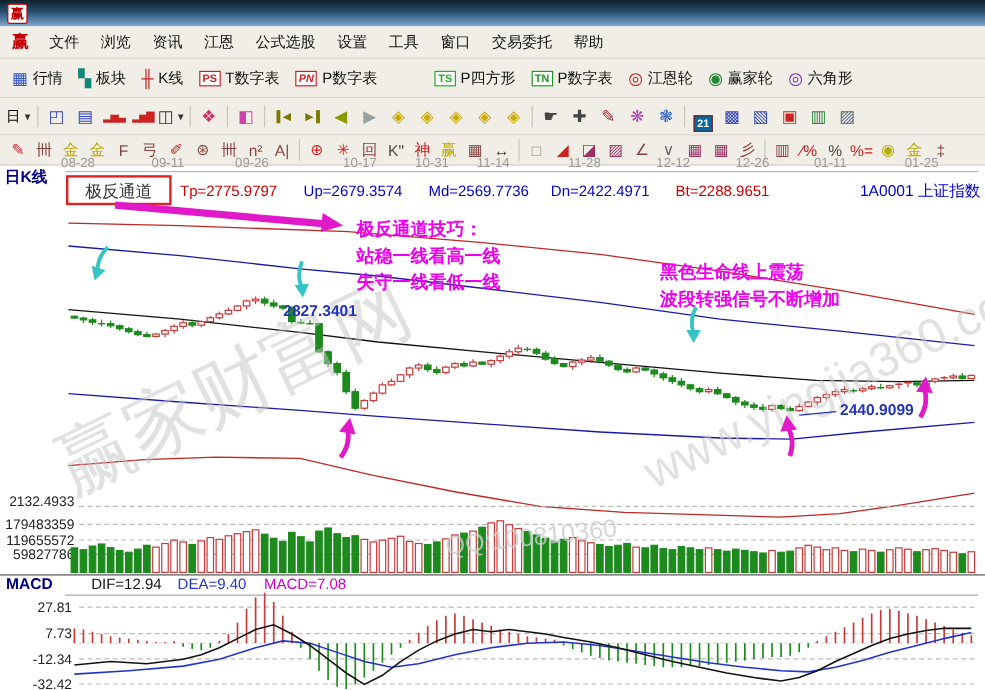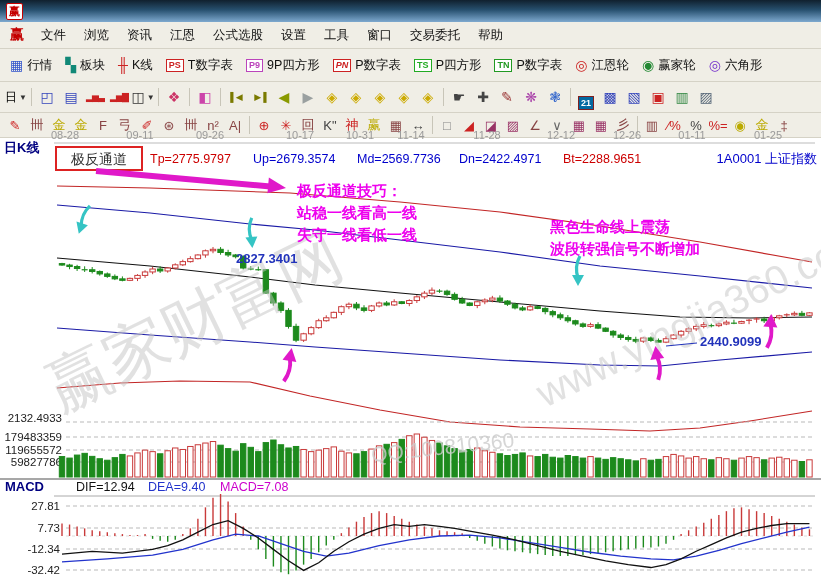--- a/index.html
+++ b/index.html
@@ -66,29 +66,25 @@
     </span>
     <span class="tb-btn">
       <span class="tb-ico" style="color: rgb(204, 34, 34);">╫</span>
       <span>K线</span>
     </span>
     <span class="tb-btn">
       <span class="badge" style="color: rgb(204, 34, 34); border-color: rgb(204, 34, 34);">PS</span>
       <span>T数字表</span>
     </span>
     <span class="tb-btn">
-      <span class="badge" style="color: rgb(187, 68, 187); border-color: rgb(187, 68, 187);">P9</span>
-      <span>9P四方形</span>
-    </span>
-    <span class="tb-btn">
       <span class="badge" style="color: rgb(204, 34, 34); border-color: rgb(204, 34, 34); font-style: italic;">PN</span>
       <span>P数字表</span>
     </span>
     <span class="tb-btn">
-      <span class="badge" style="color: rgb(34, 170, 34); border-color: rgb(34, 170, 34);">TS</span>
+      <span class="badge" style="color: rgb(34, 170, 34); border-color: rgb(34, 170, 34); margin-left: 35px;">TS</span>
       <span>P四方形</span>
     </span>
     <span class="tb-btn">
       <span class="badge" style="color: rgb(34, 153, 34); border-color: rgb(34, 153, 34);">TN</span>
       <span>P数字表</span>
     </span>
     <span class="tb-btn">
       <span class="tb-ico" style="color: rgb(204, 34, 34);">◎</span>
       <span>江恩轮</span>
     </span>

